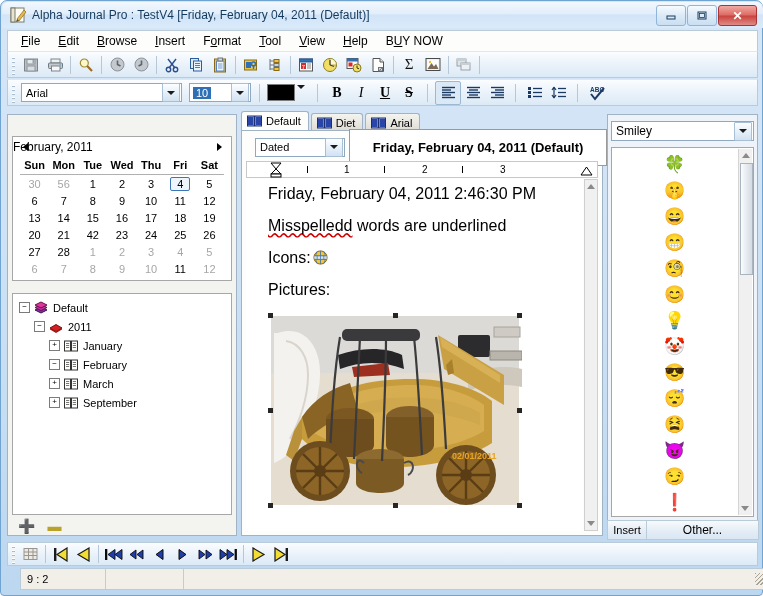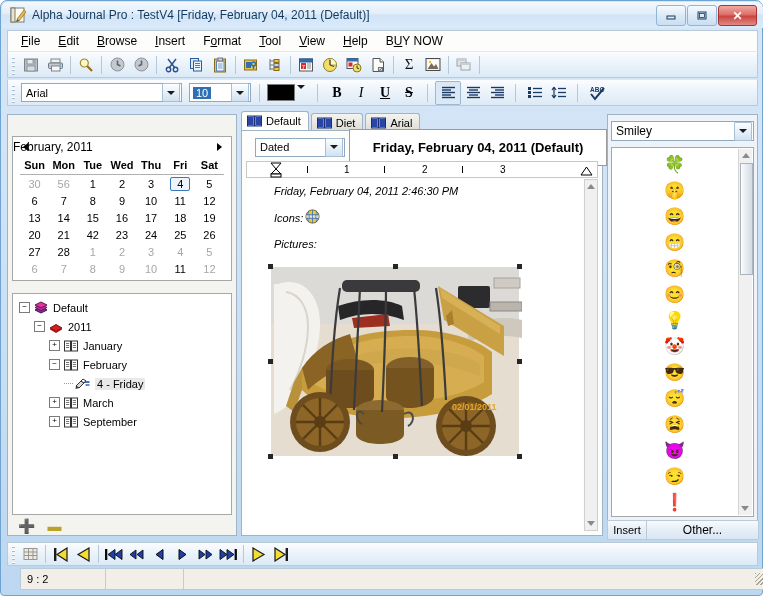--- a/index.html
+++ b/index.html
@@ -145,21 +145,21 @@
   .ruler{
     position:absolute;left:245px;top:160px;width:352px;height:17px;
     background:#fff;border:1px solid #c8c8c8;box-sizing:border-box;position:absolute;
   }
   .ruler .rnum{position:absolute;top:2px;font-size:10px;color:#000;}
   .ruler .rtick{position:absolute;top:4px;width:1px;height:7px;background:#000;}
   .edit-area{
     position:absolute;left:245px;top:178px;width:337px;height:352px;
     background:#fff;overflow:hidden;
   }
-  .etext{font-size:11px;color:#000;margin:0 0 14px 28px;white-space:nowrap;font-style:italic;}
+  .etext{font-size:16px;color:#000;margin:0 0 14px 22px;white-space:nowrap;}
   .misspell{text-decoration:underline wavy #c00;text-decoration-skip-ink:none;}
   .pic-wrap{position:relative;margin-left:22px;width:254px;height:195px;}
   .pic-wrap .handle{position:absolute;width:5px;height:5px;background:#262626;}
   .vscroll{
     position:absolute;right:2px;top:178px;width:14px;height:352px;
     background:#f0f0f0;border:1px solid #cfcfcf;box-sizing:border-box;
   }
   .vscroll .arr{height:13px;display:flex;align-items:center;justify-content:center;background:#f0f0f0;}
   .tri-us{width:0;height:0;border-left:4px solid transparent;border-right:4px solid transparent;border-bottom:5px solid #8a8a8a;}
   .tri-ds{width:0;height:0;border-left:4px solid transparent;border-right:4px solid transparent;border-top:5px solid #8a8a8a;}
@@ -627,31 +627,20 @@
               <line x1="3" y1="4.5" x2="6.2" y2="4.5"></line>
               <line x1="3" y1="6.5" x2="6.2" y2="6.5"></line>
               <line x1="3" y1="8.5" x2="6.2" y2="8.5"></line>
               <line x1="9.8" y1="4.5" x2="13" y2="4.5"></line>
               <line x1="9.8" y1="6.5" x2="13" y2="6.5"></line>
               <line x1="9.8" y1="8.5" x2="13" y2="8.5"></line>
             </g>
           </svg>
           <span class="tlabel">February</span>
         </div>
-        <div class="tnode" style="padding-left: 45px;">
-          <div class="tdots"></div>
-          <svg width="16" height="14" viewBox="0 0 16 14" class="tico">
-            <path d="M1 9 L6 4 L9 6 L4 11 Z" fill="#d9d9d9" stroke="#333"></path>
-            <path d="M6 4 L8 2 L11 4 L9 6 Z" fill="#fff" stroke="#333"></path>
-            <path d="M1 9 L4 11 L0.5 12 Z" fill="#333"></path>
-            <path d="M9.5 5 L14.5 5" stroke="#1b4fa8" stroke-width="1.6"></path>
-            <path d="M10.5 8 L14.5 8" stroke="#1b4fa8" stroke-width="1.3"></path>
-          </svg>
-          <span class="tlabel sel">4 - Friday</span>
-        </div>
         <div class="tnode" style="padding-left: 30px;">
           <div class="tbox">+</div>
           <svg width="16" height="14" viewBox="0 0 16 14" class="tico">
             <rect x="1.5" y="2" width="13" height="10" fill="#fdfdfb" stroke="#333"></rect>
             <rect x="7" y="2" width="2" height="10" fill="#333"></rect>
             <g stroke="#555" stroke-width="0.8">
               <line x1="3" y1="4.5" x2="6.2" y2="4.5"></line>
               <line x1="3" y1="6.5" x2="6.2" y2="6.5"></line>
               <line x1="3" y1="8.5" x2="6.2" y2="8.5"></line>
               <line x1="9.8" y1="4.5" x2="13" y2="4.5"></line>
@@ -738,20 +727,23 @@
     <div class="rnum" style="left:175px;">2</div>
     <div class="rtick" style="left:215px;"></div>
     <div class="rnum" style="left:253px;">3</div>
     <svg style="position:absolute;right:4px;top:4px;" width="13" height="10" viewBox="0 0 13 10">
       <path d="M6.5 1 L12 9 H1 Z" fill="#fff" stroke="#000"></path>
     </svg>
   </div>
 
   <div class="edit-area">
     <div class="etext" style="margin-top:6px;">Friday, February 04, 2011 2:46:30 PM</div>
+    <div class="etext">
+      <span class="misspell">Misspelledd</span><span> words are underlined</span>
+    </div>
     <div class="etext" style="display:flex;align-items:center;gap:2px;">
       <span>Icons: </span>
       <svg width="15" height="15" viewBox="0 0 15 15" style="margin-top:-2px;">
         <circle cx="7.5" cy="7.5" r="6.6" fill="#f0c63e" stroke="#8a6a16"></circle>
         <path d="M1.2 6 h12.6 M1.2 9.2 h12.6" stroke="#3b6fb0" stroke-width="0.9"></path>
         <path d="M7.5 0.9 v13.2 M4 1.6 C2.2 5 2.2 10 4 13.4 M11 1.6 C12.8 5 12.8 10 11 13.4" stroke="#3b6fb0" stroke-width="0.8" fill="none"></path>
         <rect x="1.4" y="5.8" width="12.2" height="3.6" fill="#dfe9f7" opacity="0.85"></rect>
         <path d="M1.4 5.8 h12.2 M1.4 9.4 h12.2 M4.2 5.8 v3.6 M7.5 5.8 v3.6 M10.8 5.8 v3.6" stroke="#3b6fb0" stroke-width="0.7"></path>
       </svg>
     </div>

